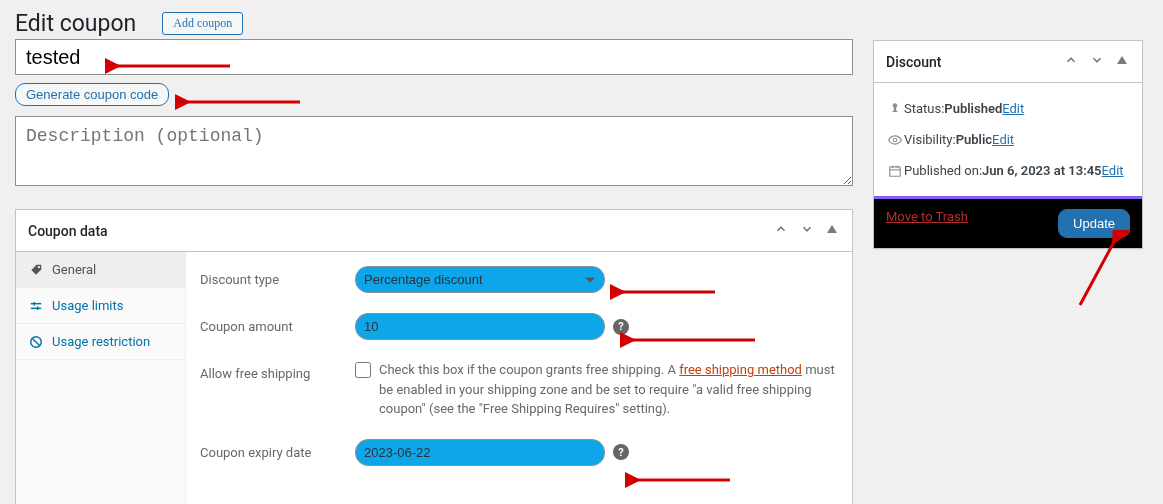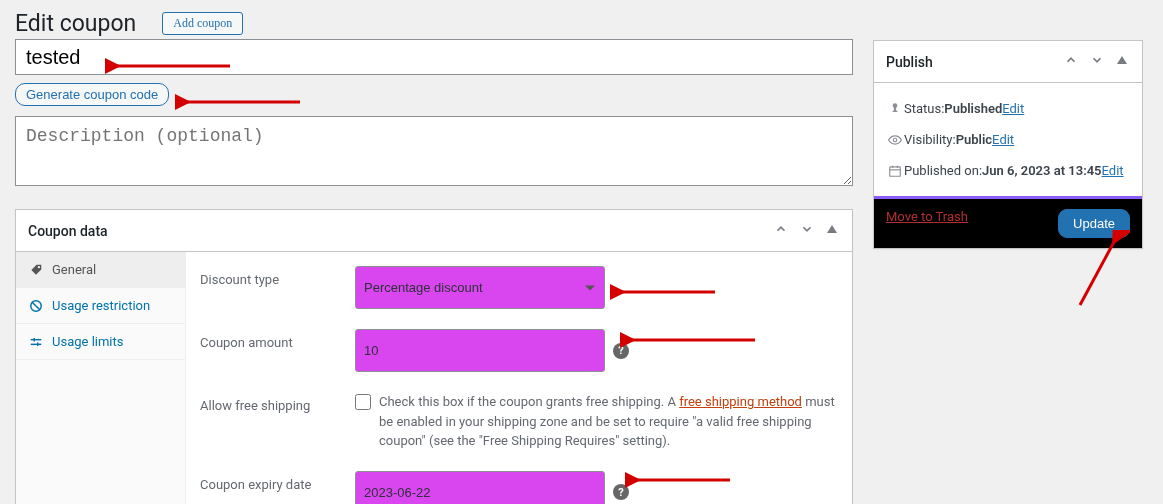--- a/index.html
+++ b/index.html
@@ -57,22 +57,22 @@
     }
     .tab-item.active { background: #eee; color: #555; }
     .tab-item .ticon { width: 16px; display: inline-flex; justify-content: center; color: inherit; }
     .tab-item.active .ticon { color: #555; }
 
     .panel { flex: 1; padding: 14px 14px 30px 14px; }
     .field-row { display: flex; align-items: flex-start; margin-bottom: 20px; }
     .field-row label { width: 155px; color: #646970; padding-top: 6px; font-size: 13px; }
     .field-body { flex: 1; display: flex; align-items: center; gap: 8px; flex-wrap: wrap; }
     .sel, .txt {
-      border: 1px solid #8c8f94; border-radius: 3px; padding: 13px 8px;
-      font-size: 13px; background: #d946ef; color: #2c3338; width: 250px;
+      border: 1px solid #8c8f94; border-radius: 13px; padding: 5px 8px;
+      font-size: 13px; background: #0ea5e9; color: #2c3338; width: 250px;
     }
     .sel { appearance: none; background-image: none; padding-right: 24px; position: relative; }
     .sel-wrap { position: relative; display: inline-block; }
     .sel-wrap::after {
       content: ""; position: absolute; right: 10px; top: 50%; transform: translateY(-50%);
       width: 0; height: 0; border-left: 5px solid transparent; border-right: 5px solid transparent;
       border-top: 5px solid #555; pointer-events: none;
     }
     .help-icon {
       width: 16px; height: 16px; border-radius: 50%; background: #666; color: #fff;
@@ -145,41 +145,41 @@
       </div>
       <div class="coupon-data-body">
         <div class="tabs">
           <div class="tab-item active">
             <span class="ticon">
               <svg width="14" height="14" viewBox="0 0 24 24" fill="currentColor">
                   <path d="M21 3h-8l-9 9 8 8 9-9V3zm-4 6a2 2 0 110-4 2 2 0 010 4z"></path>
                 </svg>
             </span>
             <span>General</span>
-          </div>
-          <div class="tab-item">
-            <span class="ticon">
-              <svg width="14" height="14" viewBox="0 0 24 24" fill="none" stroke="currentColor" stroke-width="2.5">
-                  <circle cx="12" cy="12" r="9"></circle>
-                  <line x1="5" y1="5" x2="19" y2="19"></line>
-                </svg>
-            </span>
-            <span>Usage restriction</span>
           </div>
           <div class="tab-item">
             <span class="ticon">
               <svg width="14" height="14" viewBox="0 0 24 24" fill="none" stroke="currentColor" stroke-width="2.5">
                   <line x1="3" y1="8" x2="21" y2="8"></line>
                   <line x1="3" y1="16" x2="21" y2="16"></line>
                   <line x1="9" y1="5" x2="9" y2="11"></line>
                   <line x1="15" y1="13" x2="15" y2="19"></line>
                 </svg>
             </span>
             <span>Usage limits</span>
           </div>
+          <div class="tab-item">
+            <span class="ticon">
+              <svg width="14" height="14" viewBox="0 0 24 24" fill="none" stroke="currentColor" stroke-width="2.5">
+                  <circle cx="12" cy="12" r="9"></circle>
+                  <line x1="5" y1="5" x2="19" y2="19"></line>
+                </svg>
+            </span>
+            <span>Usage restriction</span>
+          </div>
         </div>
         <div class="panel">
           <div class="field-row">
             <label>Discount type</label>
             <div class="field-body">
               <div class="sel-wrap">
                 <select class="sel">
                   <option>Percentage discount</option>
                 </select>
               </div>
@@ -211,21 +211,21 @@
             </div>
           </div>
         </div>
       </div>
     </div>
   </div>
 
   <div class="right-col">
     <div class="postbox">
       <div class="postbox-header">
-        <h2>Publish</h2>
+        <h2>Discount</h2>
         <div class="handle-actions">
           <button class="chev-btn">
             <svg width="14" height="14" viewBox="0 0 24 24" fill="none" stroke="currentColor" stroke-width="3">
                 <polyline points="18 15 12 9 6 15"></polyline>
               </svg>
           </button>
           <button class="chev-btn">
             <svg width="14" height="14" viewBox="0 0 24 24" fill="none" stroke="currentColor" stroke-width="3">
                 <polyline points="6 9 12 15 18 9"></polyline>
               </svg>

